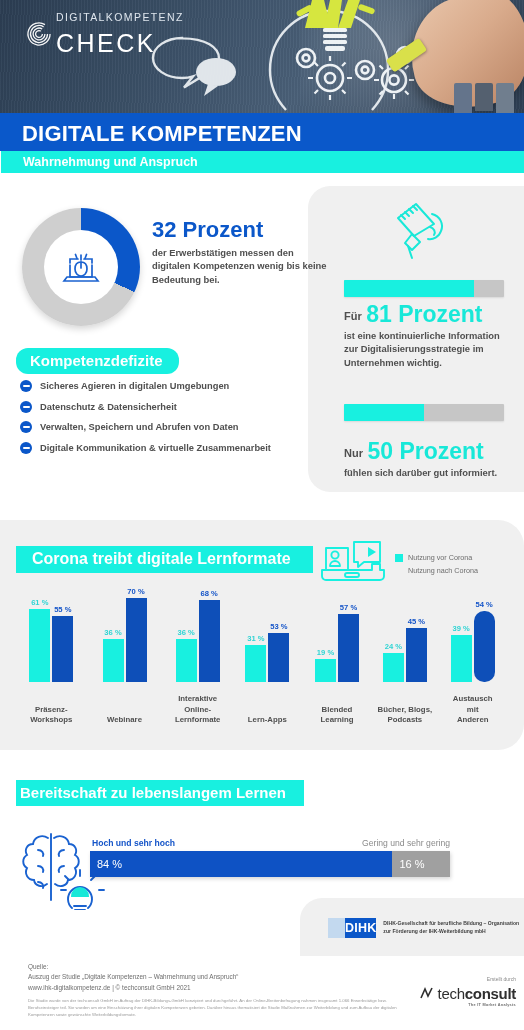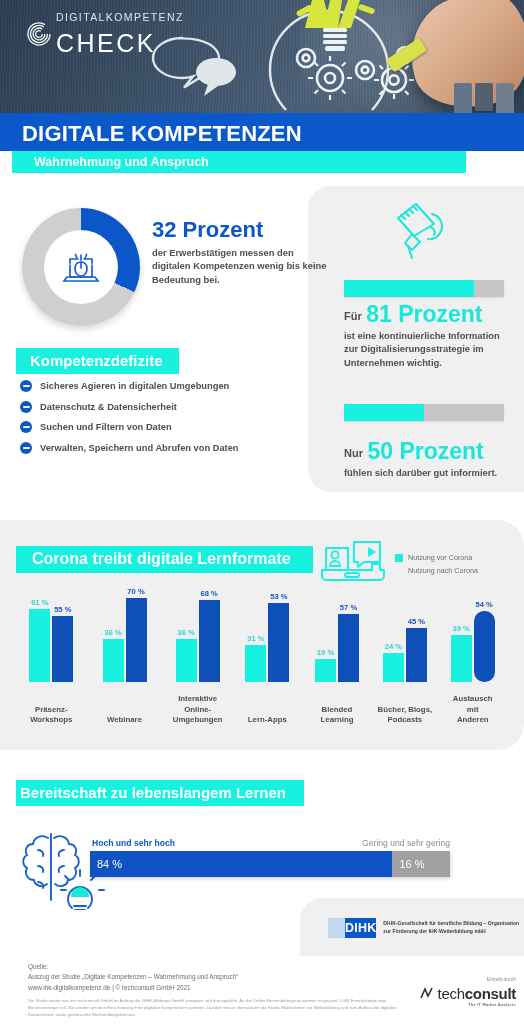--- a/index.html
+++ b/index.html
@@ -30,21 +30,21 @@
   .hand:after { content:""; position:absolute; left:-22px; top:34px; width:40px; height:15px;
     background:#d9e04a; border-radius:3px; transform:rotate(-18deg); box-shadow:0 1px 3px rgba(0,0,0,.35); }
   .books { position:absolute; right:4px; bottom:0; width:66px; height:30px; display:flex; gap:3px; }
   .books i { display:block; width:18px; height:30px; background:#64748b; border-radius:2px 2px 0 0; }
   .books i:nth-child(2){ background:#54606f; height:28px; }
   .books i:nth-child(3){ background:#707e8e; height:30px; }
 
   
   .title-bar { position:absolute; left:0; top:113px; width:524px; height:38px; background:#0a58ca; }
   .title-bar span { position:absolute; left:22px; top:8px; color:#fff; font-size:22px; font-weight:700; letter-spacing:.2px; }
-  .sub-bar { position:absolute; left:12px; top:151px; width:454px; height:22px; background:#18f0e0; }
+  .sub-bar { position:absolute; left:1px; top:151px; width:524px; height:22px; background:#18f0e0; }
   .sub-bar span { position:absolute; left:22px; top:4px; color:#fff; font-size:12.5px; font-weight:700; }
 
   
   .panel-right { position:absolute; left:308px; top:186px; width:216px; height:306px;
       background:#f0f0f0; border-radius:22px 0 0 22px; }
   .panel-mid { position:absolute; left:0; top:520px; width:524px; height:230px;
       background:#f0f0f0; border-radius:0 26px 26px 0; }
   .panel-foot { position:absolute; left:300px; top:898px; width:224px; height:58px;
       background:#f0f0f0; border-radius:22px 0 0 0; }
 
@@ -55,21 +55,21 @@
      box-shadow:0 3px 7px rgba(0,0,0,.16); }
   .donut-hole { position:absolute; left:22px; top:22px; width:74px; height:74px; border-radius:50%;
      background:#fff; display:flex; align-items:center; justify-content:center; }
 
   .stat32 { position:absolute; left:152px; top:218px; width:175px; }
   .stat32 .big { font-size:22px; font-weight:700; color:#0b57c9; line-height:1.05; }
   .stat32 .txt { margin-top:5px; font-size:9.4px; font-weight:700; color:#4f4f4f; line-height:1.42; }
 
   
   .defi-head { position:absolute; left:16px; top:348px; background:#18f0e0; color:#fff;
-     font-size:15px; font-weight:700; padding:4px 16px 5px 14px; }
+     font-size:15px; font-weight:700; padding:4px 16px 5px 14px;border-radius:12px; }
   .defi-list { position:absolute; left:20px; top:380px; width:290px; }
   .defi-row { display:flex; align-items:center; gap:8px; margin-bottom:8.5px; }
   .defi-dot { width:12px; height:12px; border-radius:50%; background:#0b57c9; flex:none; position:relative; }
   .defi-dot:after { content:""; position:absolute; left:2.5px; top:5px; width:7px; height:2px; background:#fff; border-radius:1px; }
   .defi-txt { font-size:9.3px; font-weight:700; color:#4f4f4f; }
 
   
   .mega { position:absolute; left:390px; top:200px; width:60px; height:62px; }
   .pbar { position:absolute; height:17px; background:#c6c6c6; border-radius:1px; box-shadow:0 1px 2px rgba(0,0,0,.10); }
   .pbar i { display:block; height:100%; background:#18f0e0; border-radius:1px 0 0 1px; }
@@ -241,25 +241,25 @@
     <div class="defi-row">
       <span class="defi-dot"></span>
       <span class="defi-txt">Sicheres Agieren in digitalen Umgebungen</span>
     </div>
     <div class="defi-row">
       <span class="defi-dot"></span>
       <span class="defi-txt">Datenschutz &amp; Datensicherheit</span>
     </div>
     <div class="defi-row">
       <span class="defi-dot"></span>
-      <span class="defi-txt">Suchen und Filtern von Daten</span>
+      <span class="defi-txt">Verwalten, Speichern und Abrufen von Daten</span>
     </div>
     <div class="defi-row">
       <span class="defi-dot"></span>
-      <span class="defi-txt">Verwalten, Speichern und Abrufen von Daten</span>
+      <span class="defi-txt">Digitale Kommunikation &amp; virtuelle Zusammenarbeit</span>
     </div>
   </div>
 
   <svg class="mega" viewBox="0 0 60 62">
     <g fill="none" stroke="#18e8d8" stroke-width="2" stroke-linejoin="round" stroke-linecap="round">
       <path d="M8 18 L26 4 L44 24 L24 36 Z"></path>
       <path d="M11 15l4 4M15 12l4 4M19 9l4 4M23 6l4 4"></path>
       <path d="M42 14c8 2 12 10 9 17-2 6-8 9-13 8"></path>
       <path d="M40 27c4 1 6 5 4 8"></path>
       <path d="M22 34 L30 42 L22 50 L15 43 Z"></path>
@@ -343,27 +343,27 @@
         <div class="bar a" style="height: 43.2px;">
           <span class="vl">36 %</span>
         </div>
         <div class="bar b" style="height: 81.6px;">
           <span class="vl">68 %</span>
         </div>
       </div>
       <div class="cat" style="left: 185.714px;">
         <div>Interaktive</div>
         <div>Online-</div>
-        <div>Umgebungen</div>
+        <div>Lernformate</div>
       </div>
       <div class="grp" style="left: 233.357px;">
         <div class="bar a" style="height: 37.2px;">
           <span class="vl">31 %</span>
         </div>
-        <div class="bar b" style="height: 79px;">
+        <div class="bar b" style="height: 49px;">
           <span class="vl">53 %</span>
         </div>
       </div>
       <div class="cat" style="left: 255.357px;">
         <div>Lern-Apps</div>
       </div>
       <div class="grp" style="left: 303px;">
         <div class="bar a" style="height: 22.8px;">
           <span class="vl">19 %</span>
         </div>

